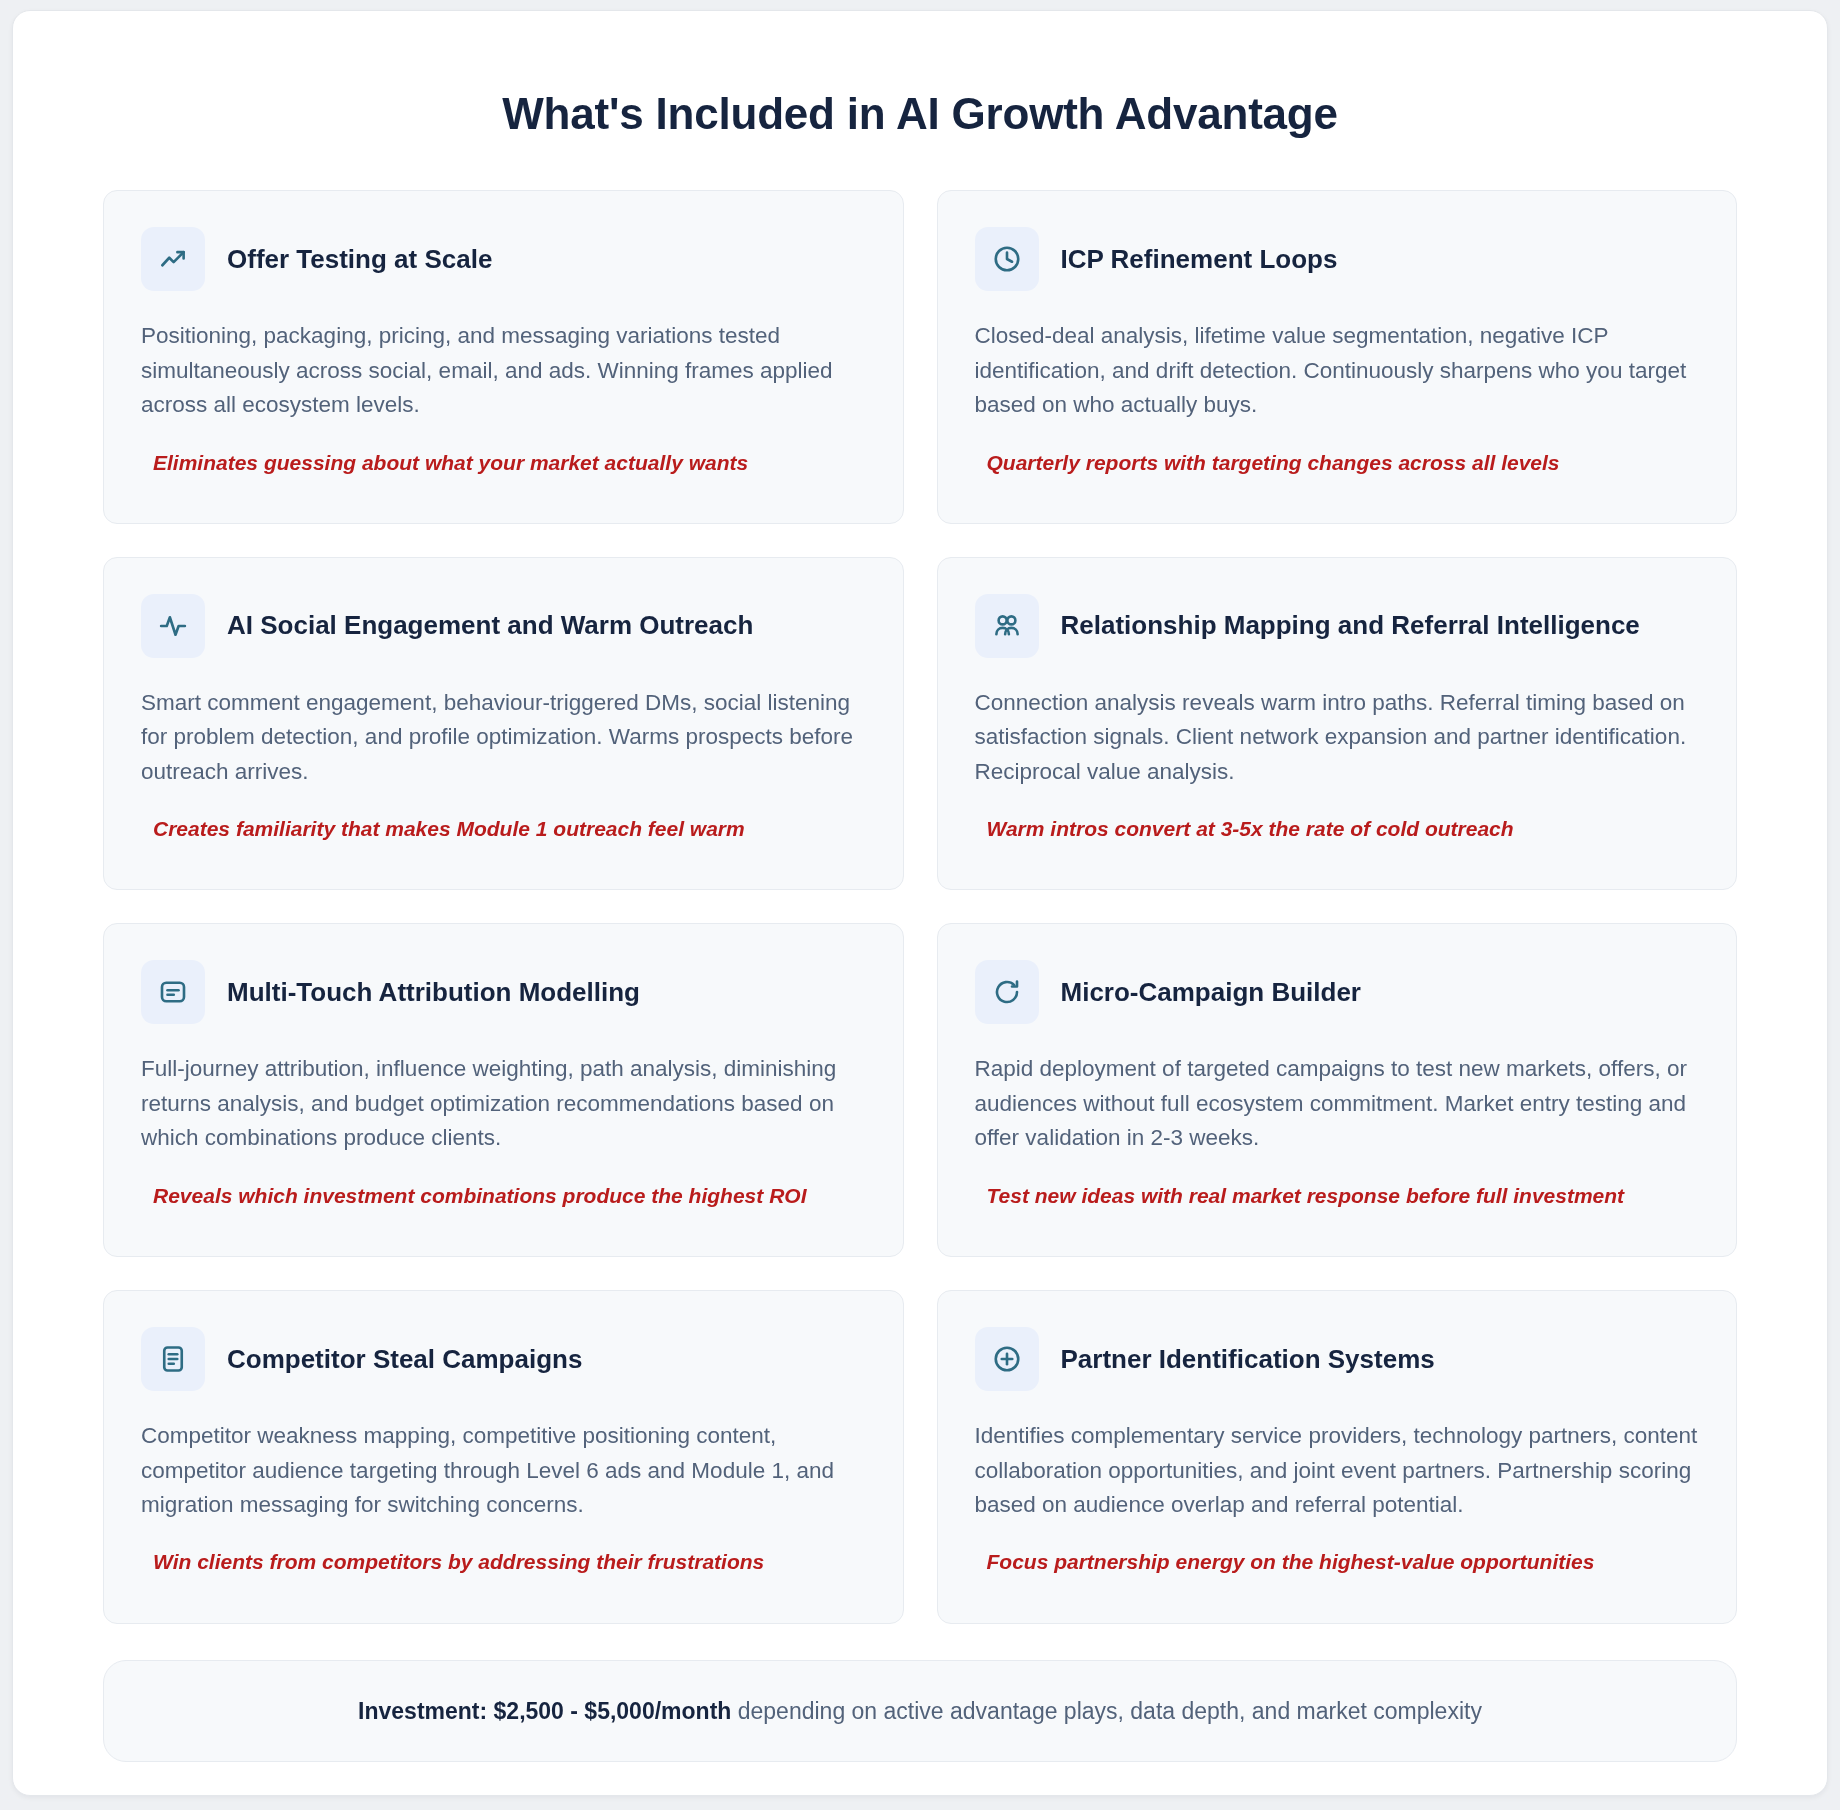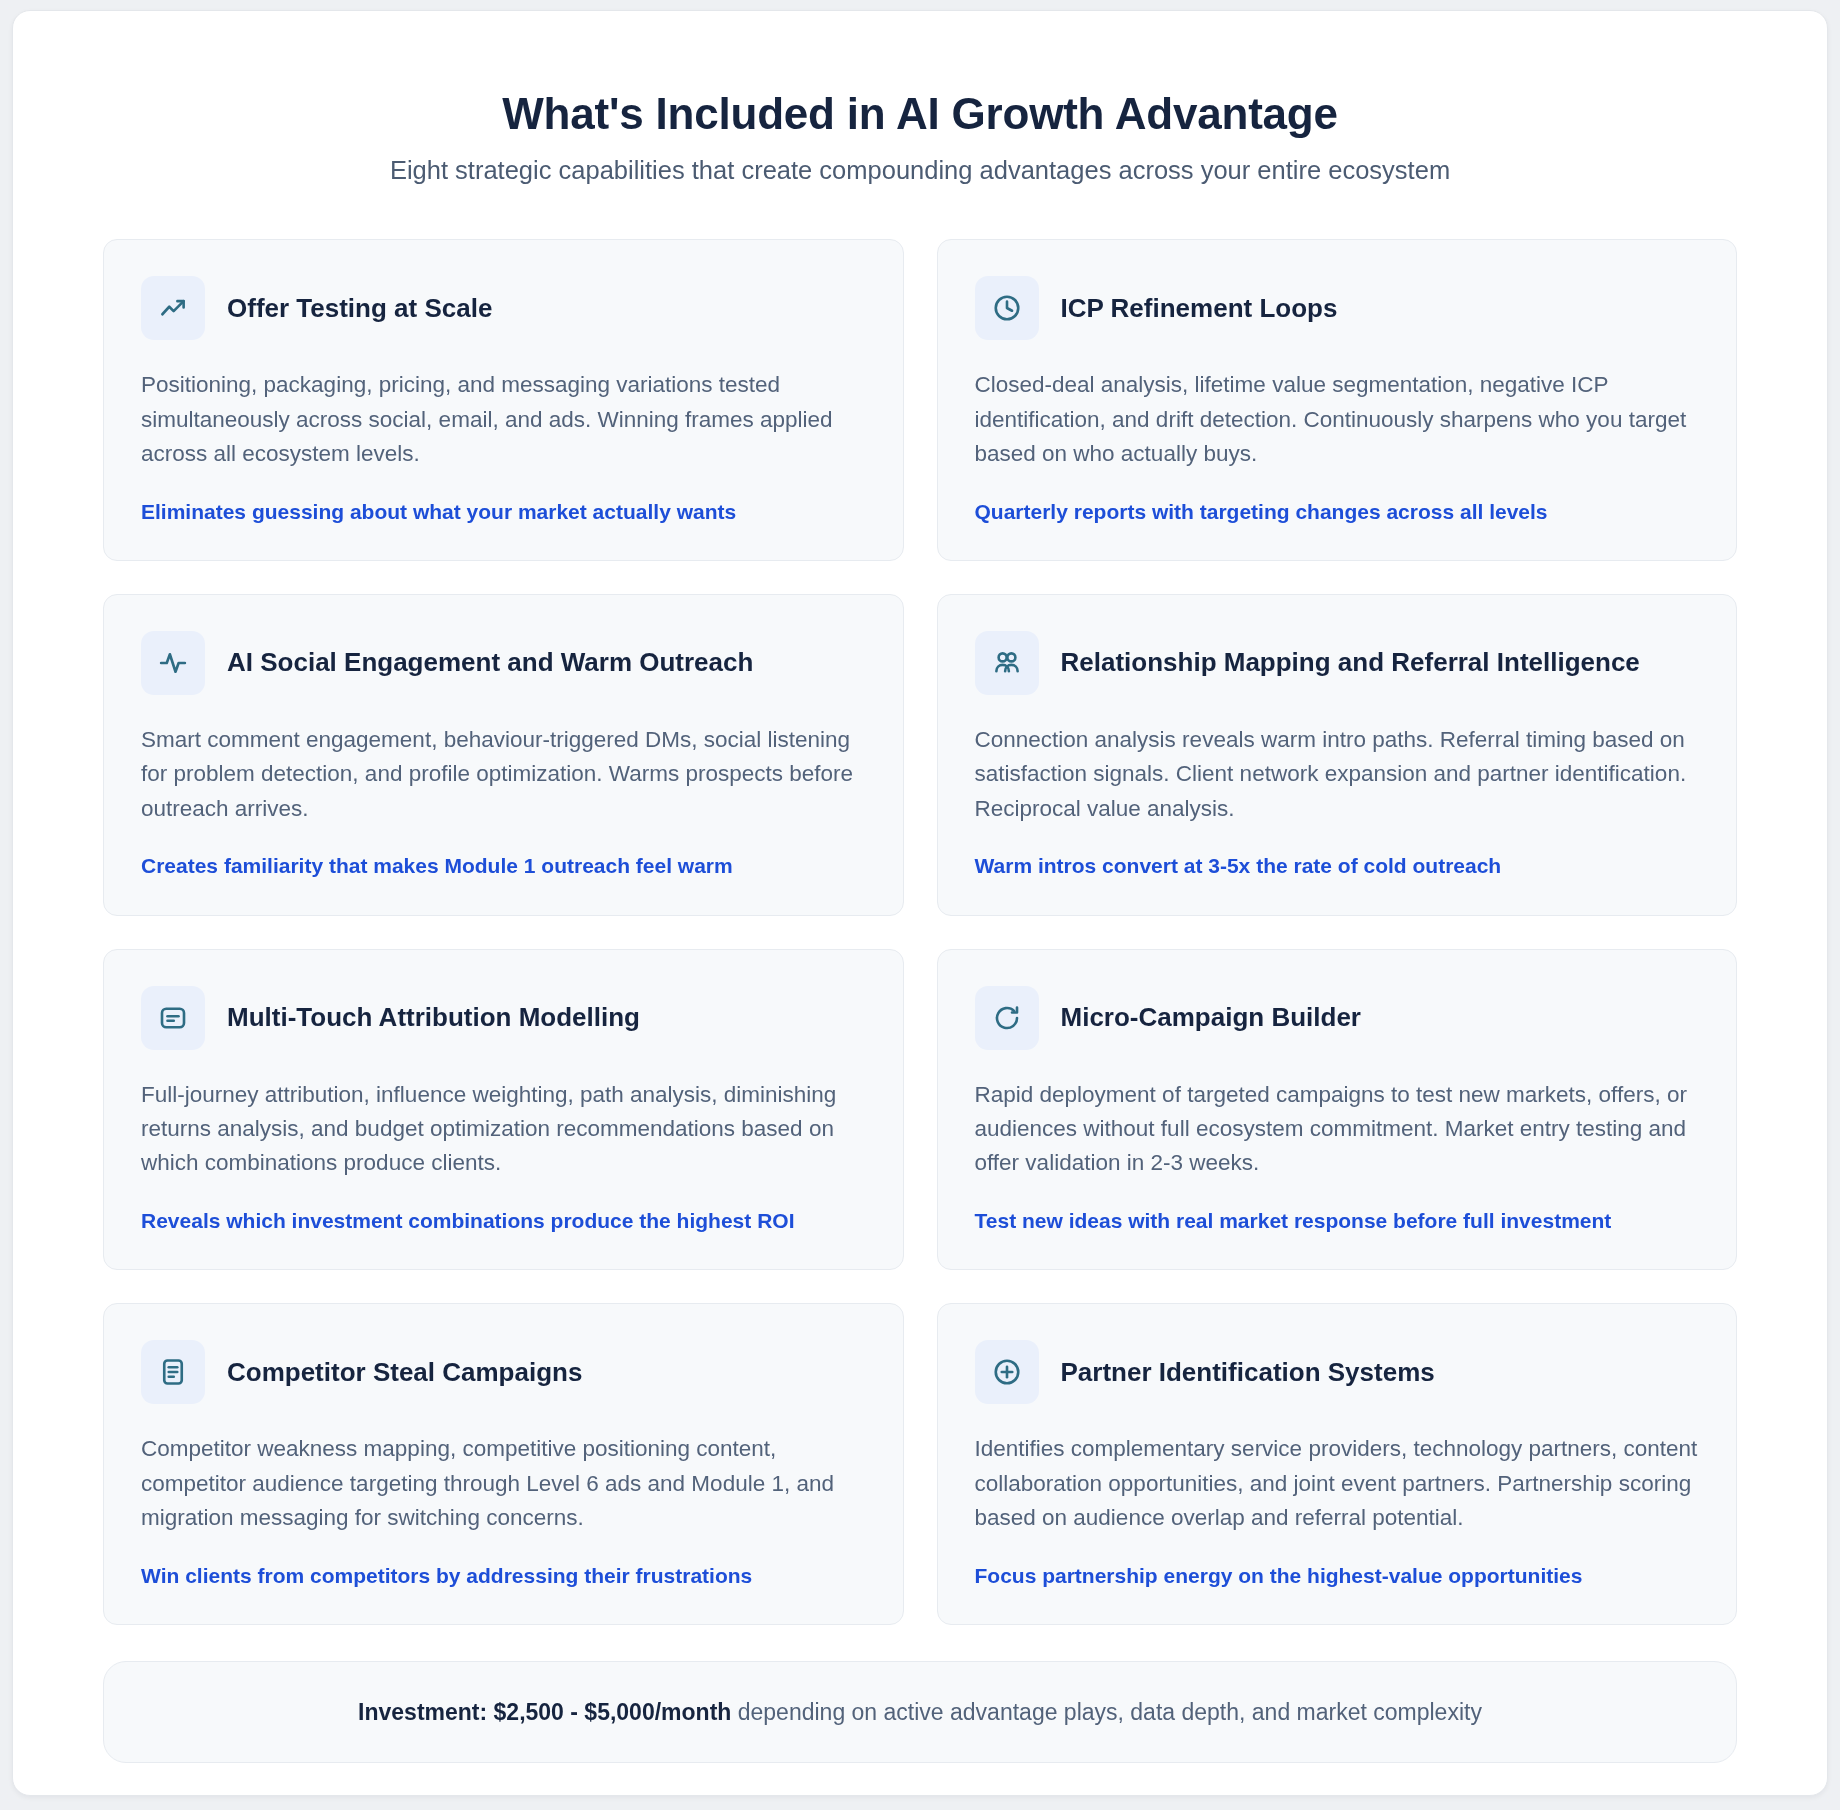--- a/index.html
+++ b/index.html
@@ -93,23 +93,24 @@
   }
   .card-desc {
     font-size: 22.5px;
     line-height: 1.53;
     color: #52627a;
     margin: 4px 0 26px 0;
   }
   .card-highlight {
     font-size: 21px;
     font-weight: 700;
-    color: #1d4ed8;
+    color: #b91c1c;
     line-height: 1.35;
-    margin: 0;
+    margin: 12px;
+    font-style: italic;
   }
   
   .footer-note {
     box-sizing: border-box;
     margin-top: 36px;
     background: #f7f9fb;
     border: 1px solid #e7ebf0;
     border-radius: 23px;
     padding: 34px 28px;
     text-align: center;
@@ -123,21 +124,20 @@
   }
 </style>
 </head>
 <body>
 
 <div id="page">
   <div class="panel">
 
     <div class="header">
       <h1>What's Included in AI Growth Advantage</h1>
-      <p>Eight strategic capabilities that create compounding advantages across your entire ecosystem</p>
     </div>
 
     <div class="grid" id="grid">
         <div class="card">
           <div class="card-head">
             <div class="icon-badge">
               <svg viewBox="0 0 24 24">
                 <polyline points="3.5,17 9,11 12.5,14.5 20.5,6.5"></polyline>
                 <polyline points="15.5,6.5 20.5,6.5 20.5,11.5"></polyline>
               </svg>

